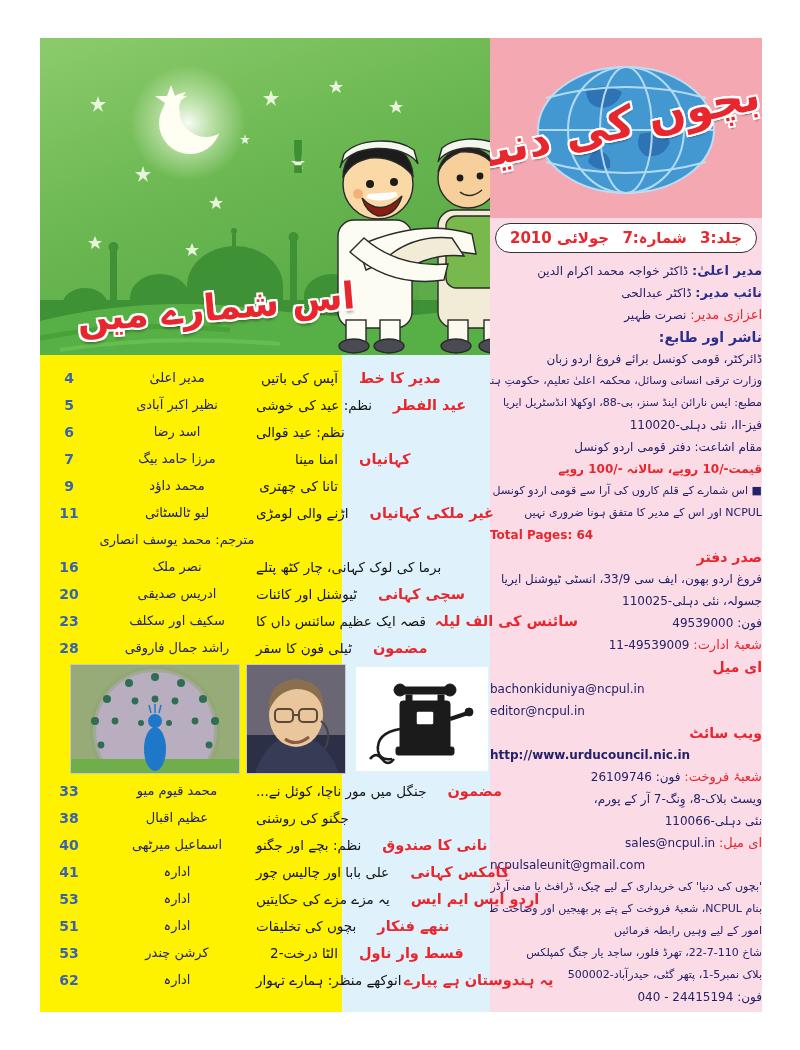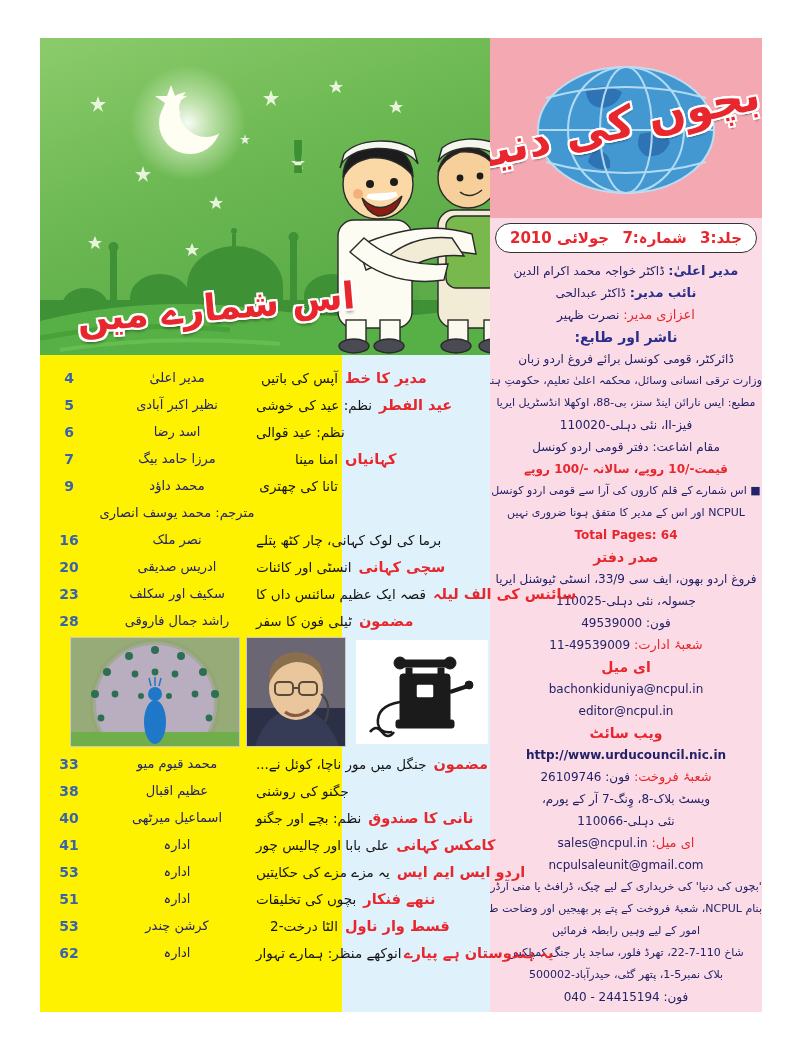--- a/index.html
+++ b/index.html
@@ -30,21 +30,21 @@
     z-index:5;
   }
 
   .toc { width:450px; height:657px;
     background:linear-gradient(to right,#fff200 0,#fff200 302px,#dff2fc 302px,#dff2fc 450px);
     padding-top:9px; }
   .toc-row { display:grid; grid-template-columns:58px 158px 1fr 148px; height:27px; align-items:center; }
   .toc-page  { color:#3a63ad; font-weight:bold; font-size:14px; text-align:center; }
   .toc-author{ color:#232268; font-size:13px; text-align:center; direction:rtl; white-space:nowrap; }
   .toc-title { color:#141414; font-size:13.5px; text-align:right; direction:rtl; white-space:nowrap; padding-right:4px; }
-  .toc-cat   { color:#e8262d; font-weight:bold; font-size:14.5px; text-align:left; direction:rtl; padding-left:3px; white-space:nowrap; }
+  .toc-cat   { color:#e8262d; font-weight:bold; font-size:14.5px; text-align:left; direction:rtl; padding-left:17px; white-space:nowrap; }
 
   .toc-figures { height:116px; display:flex; align-items:center; }
   .fig { border:1px solid #c9c9c9; overflow:hidden; background:#fff; }
   .fig svg { display:block; }
   .fig-peacock { margin-left:30px; width:170px; height:110px; }
   .fig-hawking { margin-left:6px;  width:100px; height:110px; }
   .fig-phone   { margin-left:10px; width:132px; height:104px; border:none; }
 
   
   .right-col { width:272px; height:974px; background:#fbdce6; display:flex; flex-direction:column; overflow:hidden; }
@@ -58,21 +58,21 @@
                 0 3px 2px rgba(0,0,0,.4);
     z-index:3; white-space:nowrap;
   }
   .issue-strip {
     margin:5px 5px 4px 5px; height:30px; background:#fff;
     border:1px solid #333; border-radius:16px;
     display:flex; align-items:center; justify-content:space-between;
     direction:rtl; padding:0 14px;
     color:#e8262d; font-weight:bold; font-size:15px;
   }
-  .details { flex:1; text-align:center; padding-top:3px; }
+  .details { flex:1; padding-top:3px; }
   .ln  { font-size:12px; line-height:22px; color:#232268; direction:rtl; white-space:nowrap; }
   .ln.ltr { direction:ltr; }
   .ln.sm { font-size:11px; }
   .lbl-blue { color:#2b2e8c; font-weight:bold; font-size:13px; }
   .lbl-red  { color:#e8262d; font-weight:normal; font-size:13px; }
   .hd-blue  { color:#2b2e8c; font-weight:bold; font-size:14px; }
   .hd-red   { color:#e8262d; font-weight:bold; font-size:14px; }
   .red-line { color:#e8262d; font-weight:bold; }
   .navy-b   { font-weight:bold; color:#232268; }
   .latin    { font-family:"DejaVu Sans", sans-serif; }
@@ -216,35 +216,41 @@
             <span class="toc-title">امنا مینا</span>
             <span class="toc-cat">کہانیاں</span>
           </div>
           <div class="toc-row">
             <span class="toc-page">9</span>
             <span class="toc-author">محمد داؤد</span>
             <span class="toc-title">تانا کی چھتری</span>
             <span class="toc-cat"></span>
           </div>
           <div class="toc-row">
+            <span class="toc-page">11</span>
+            <span class="toc-author">لیو ٹالسٹائی</span>
+            <span class="toc-title">اڑنے والی لومڑی</span>
+            <span class="toc-cat">غیر ملکی کہانیاں</span>
+          </div>
+          <div class="toc-row">
             <span class="toc-page"></span>
             <span class="toc-author">مترجم: محمد یوسف انصاری</span>
             <span class="toc-title"></span>
             <span class="toc-cat"></span>
           </div>
           <div class="toc-row">
             <span class="toc-page">16</span>
             <span class="toc-author">نصر ملک</span>
             <span class="toc-title">برما کی لوک کہانی، چار کٹھ پتلے</span>
             <span class="toc-cat"></span>
           </div>
           <div class="toc-row">
             <span class="toc-page">20</span>
             <span class="toc-author">ادریس صدیقی</span>
-            <span class="toc-title">انسٹی اور کائنات</span>
+            <span class="toc-title">ٹیوشنل اور کائنات</span>
             <span class="toc-cat">سچی کہانی</span>
           </div>
           <div class="toc-row">
             <span class="toc-page">23</span>
             <span class="toc-author">سکیف اور سکلف</span>
             <span class="toc-title">قصہ ایک عظیم سائنس داں کا</span>
             <span class="toc-cat">سائنس کی الف لیلہ</span>
           </div>
           <div class="toc-row">
             <span class="toc-page">28</span>

